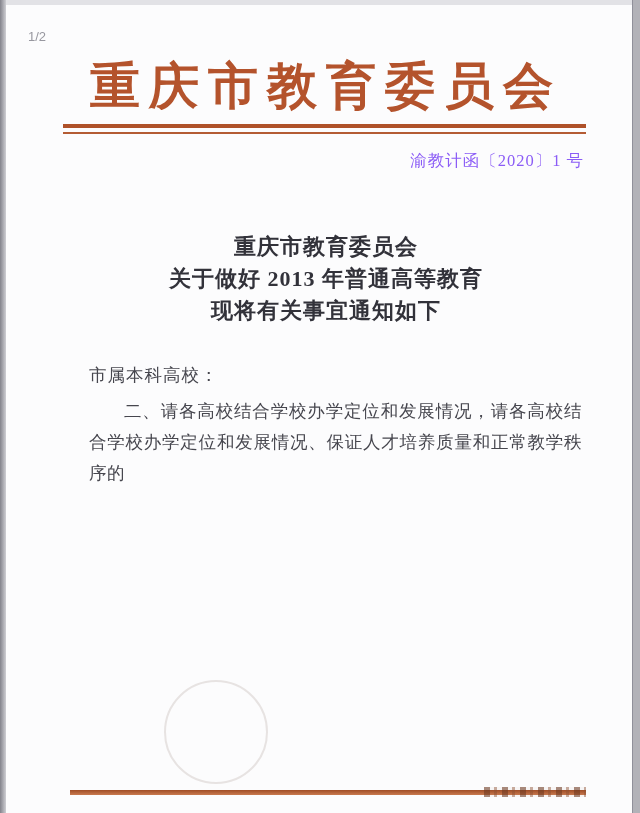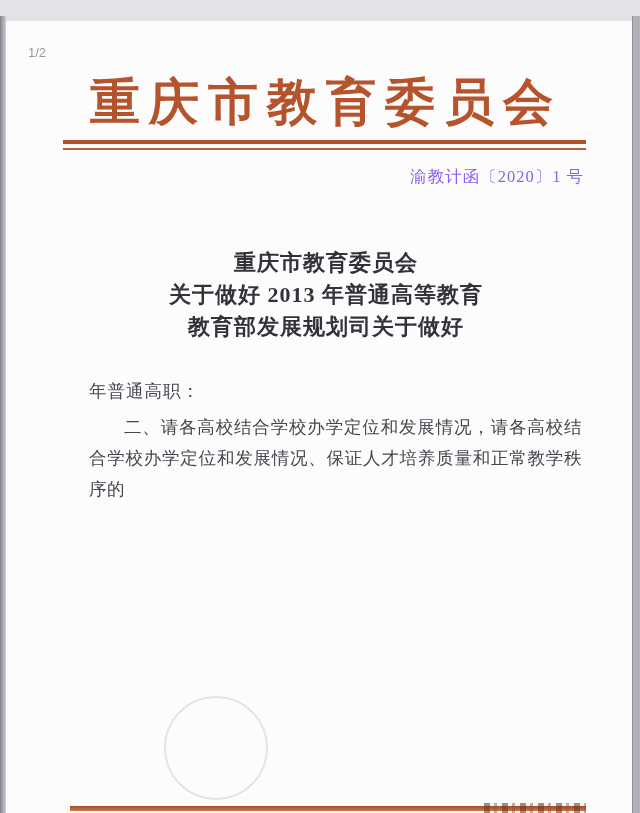--- a/index.html
+++ b/index.html
@@ -2,21 +2,21 @@
 <html><head>
 <meta charset="utf-8">
 <style>
   * { margin: 0; padding: 0; box-sizing: border-box; }
   html, body { width: 640px; height: 813px; overflow: hidden; }
   body {
     position: relative;
     background: #e4e4e8;
     font-family: "Liberation Serif", "DejaVu Serif", serif;
   }
-  .canvas { position: absolute; inset: 0; width: 640px; height: 716px; margin-top: 16px; }
+  .canvas { position: absolute; inset: 0; width: 640px; height: 716px; }
 
   
   .edge-top    { position: absolute; left: 0; top: 0; width: 640px; height: 5px; background: #e2e2e6; }
   .edge-left   { position: absolute; left: 0; top: 0; width: 6px; height: 813px;
                  background: linear-gradient(to right, #83838b, #cfcfd4); }
   .edge-right  { position: absolute; left: 632px; top: 0; width: 8px; height: 813px;
                  background: #b2b2b8; border-left: 1px solid #90909a; }
   .page        { position: absolute; left: 6px; top: 5px; width: 626px; height: 808px;
                  background: #fcfcfd; }
 
@@ -72,24 +72,24 @@
 
     <div class="org-name">重庆市教育委员会</div>
 
     <div class="head-rule"></div>
 
     <div class="doc-number">渝教计函〔2020〕1 号</div>
 
     <div class="doc-title">
       <div>重庆市教育委员会</div>
       <div>关于做好 2013 年普通高等教育</div>
-      <div>教育部发展规划司关于做好</div>
+      <div>现将有关事宜通知如下</div>
     </div>
 
-    <div class="salutation">年普通高职：</div>
+    <div class="salutation">市属本科高校：</div>
 
     <div class="doc-body">
       <p>二、请各高校结合学校办学定位和发展情况，请各高校结合学校办学定位和发展情况、保证人才培养质量和正常教学秩序的</p>
     </div>
 
     <div class="seal-ghost"></div>
 
     <div class="foot-rule"></div>
     <div class="foot-watermark"></div>
 

